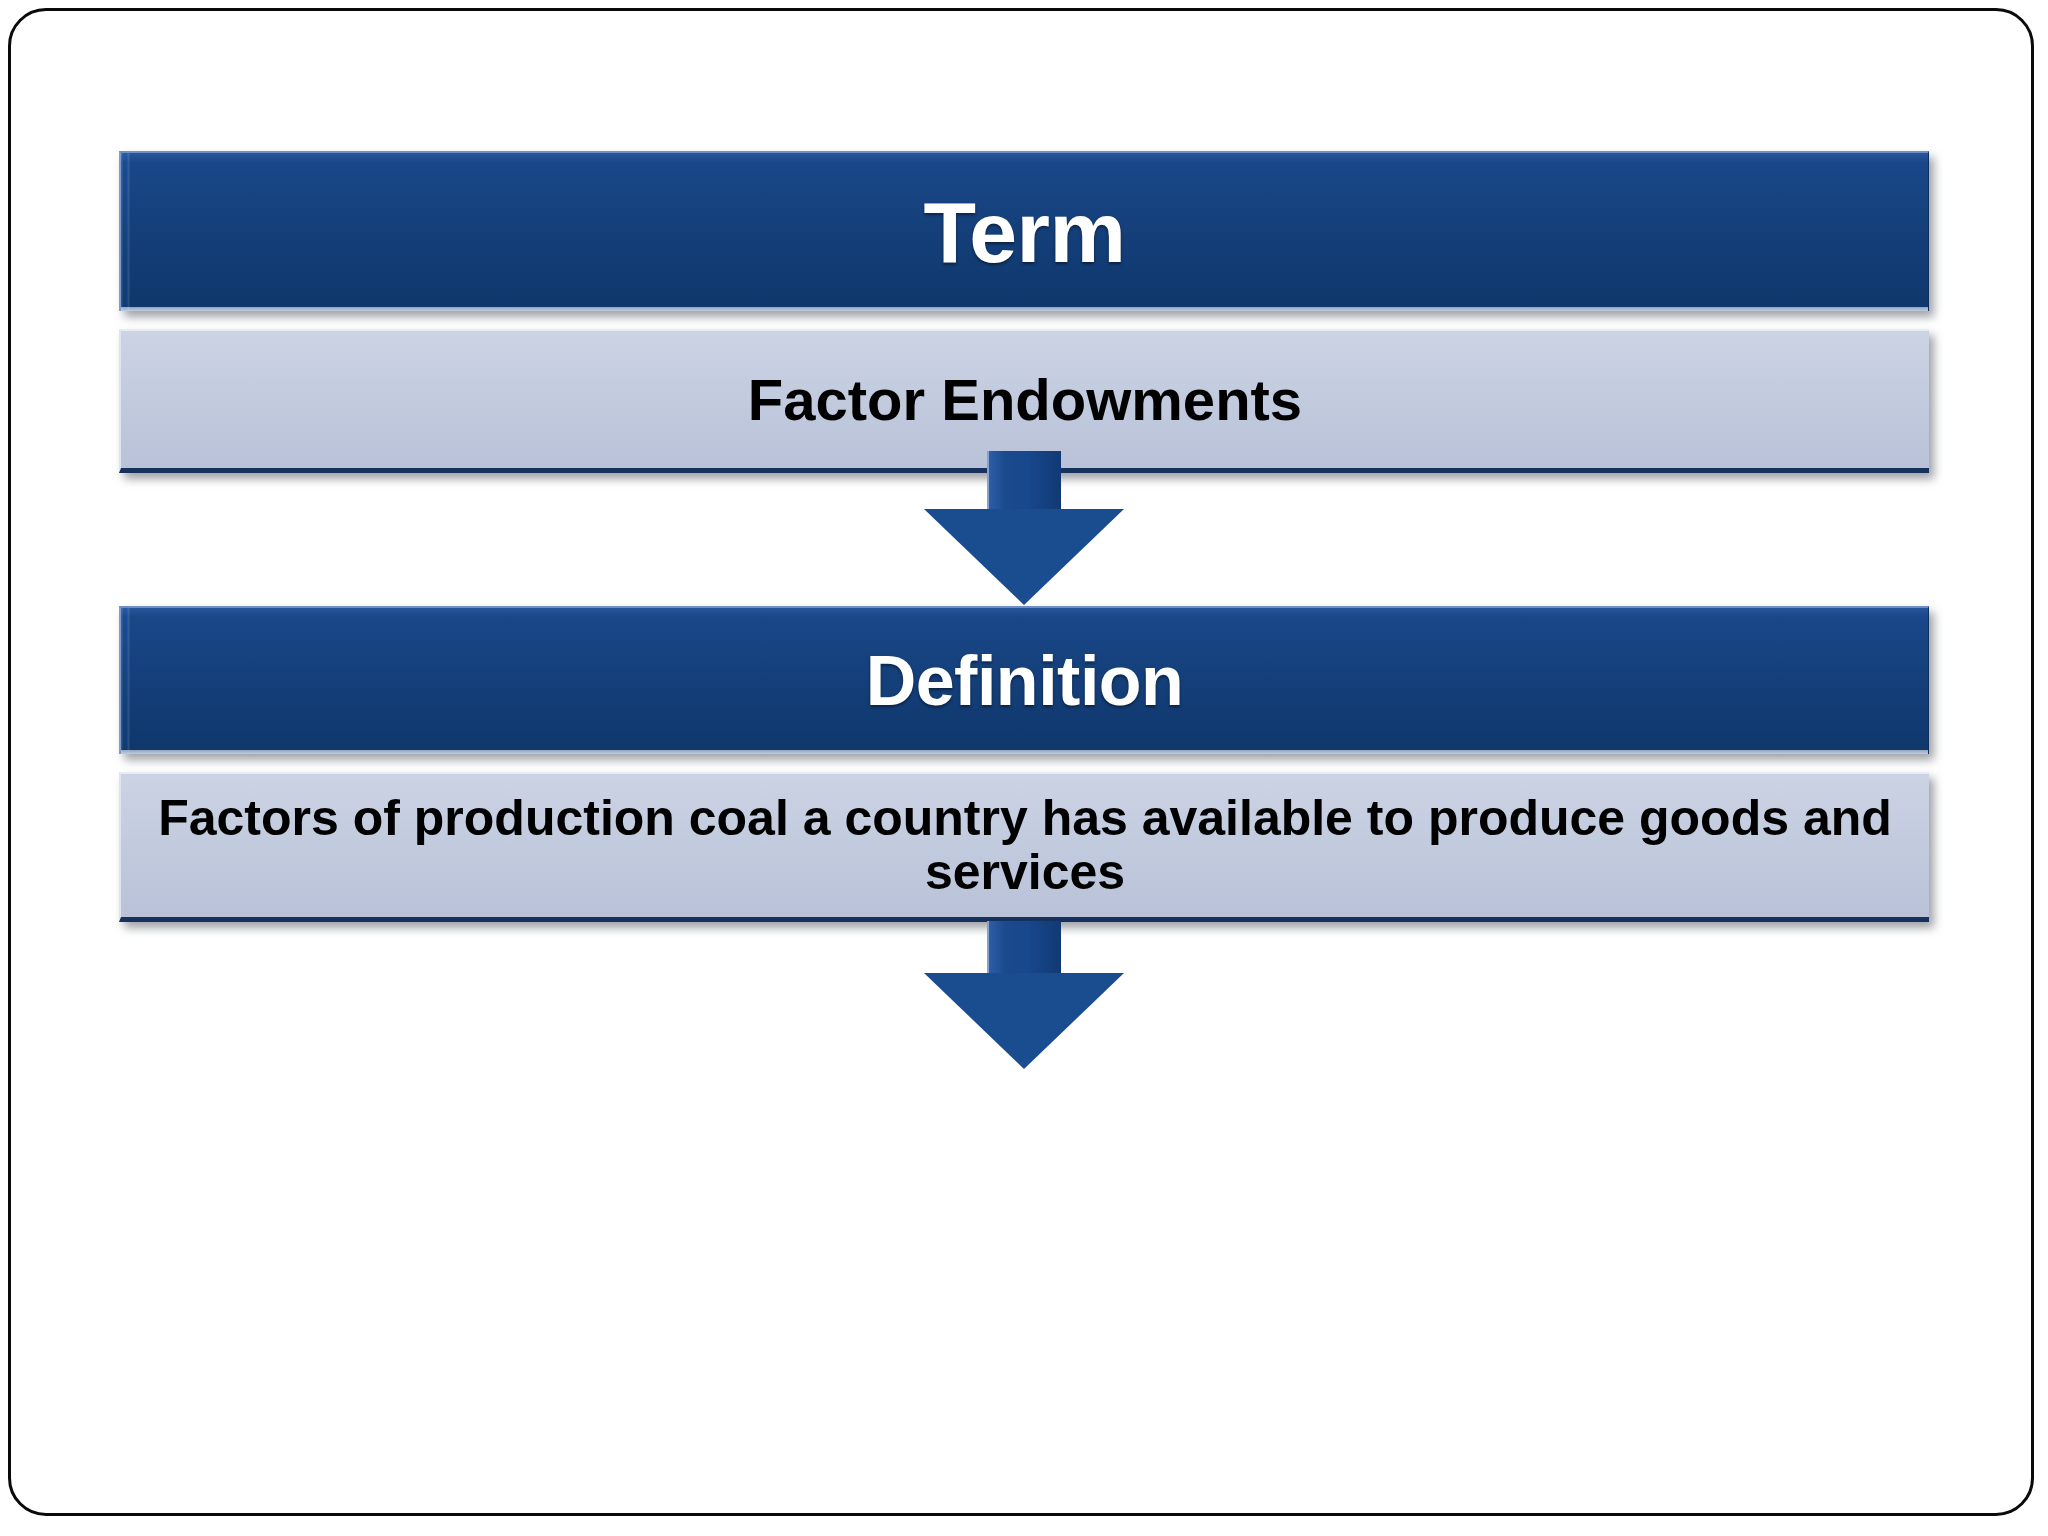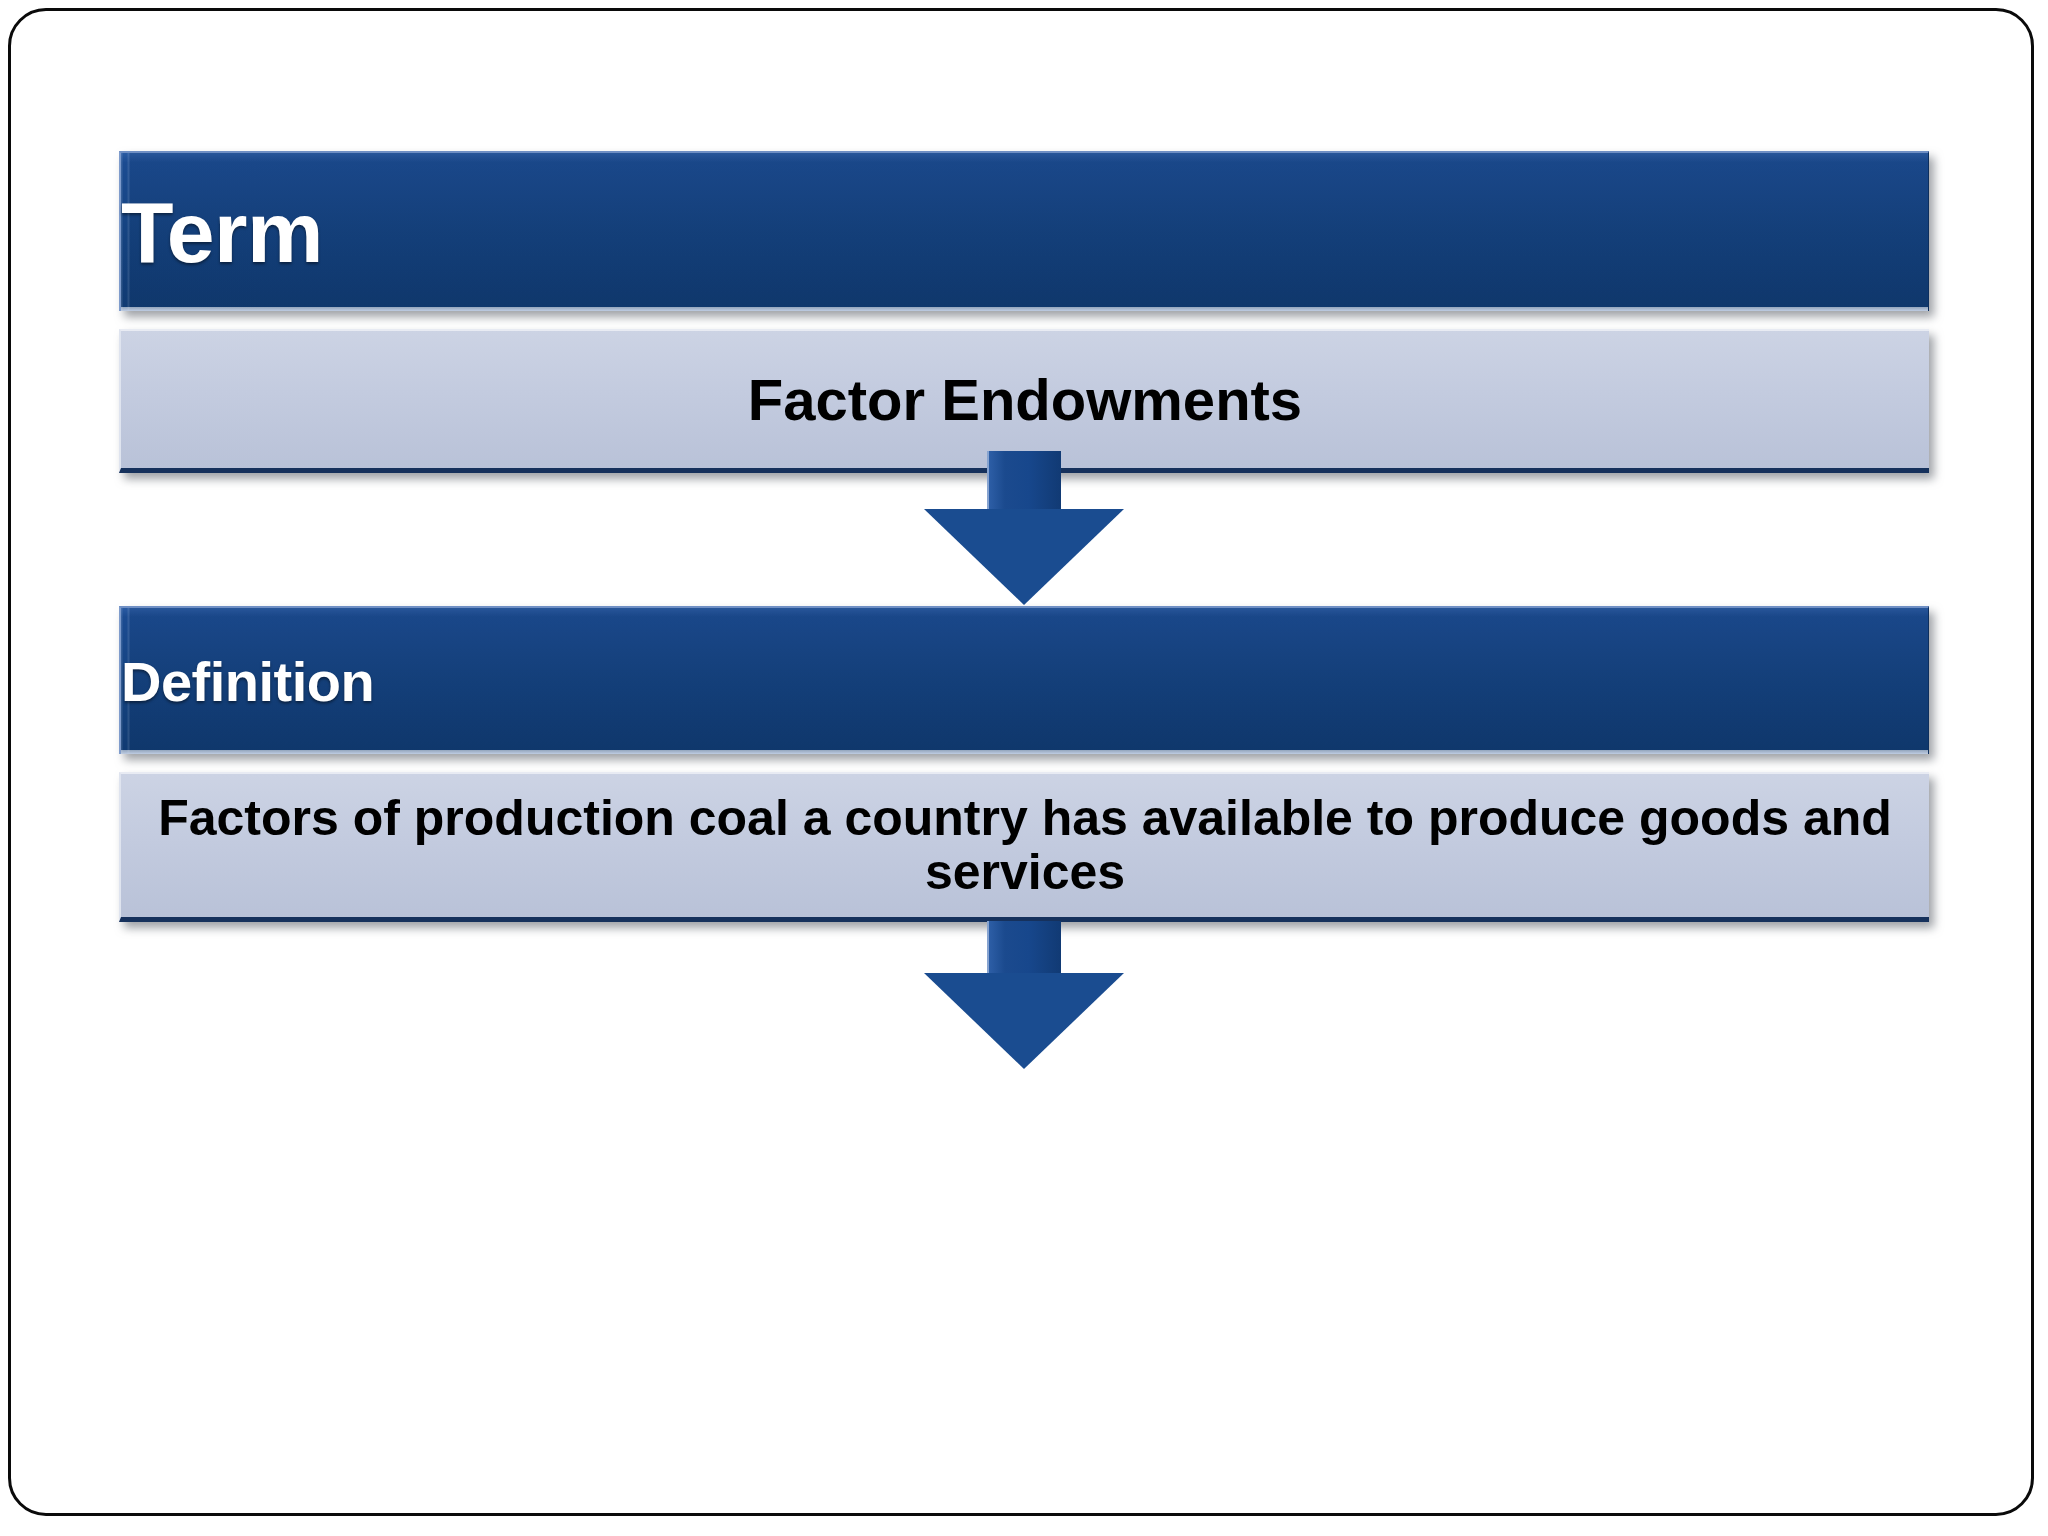--- a/index.html
+++ b/index.html
@@ -57,21 +57,21 @@
         rgba(0,0,0,0.06) 9px, rgba(0,0,0,0.06) 13px),
       linear-gradient(180deg,
         #2a5ba3 0%, #1b4b91 6%, #14427f 55%, #103a72 100%);
     border-top: 2px solid #6f8fc4;
     border-left: 2px solid #7f9ccc;
     border-right: 1px solid #0d2f5e;
     color: #ffffff;
     text-align: center;
     display: flex;
     align-items: center;
-    justify-content: flex-start;
+    justify-content: center;
     text-shadow: 0 2px 3px rgba(0,0,0,0.45);
     letter-spacing: -0.5px;
   }
   .card-header::after {
     content: "";
     position: absolute;
     left: 0; right: 0; bottom: 0;
     height: 4px;
     background: linear-gradient(180deg, rgba(255,255,255,0.55), rgba(200,212,232,0.95));
   }
@@ -89,21 +89,21 @@
     text-align: center;
     display: flex;
     align-items: center;
     justify-content: center;
     padding: 0 26px;
     margin-top: 18px;
   }
 
   
   .title-term  { font-size: 86px; font-weight: bold; }
-  .title-def   { font-size: 56px; font-weight: bold; }
+  .title-def   { font-size: 70px; font-weight: bold; }
   .title-rwe   { font-size: 86px; font-weight: bold; }
 
   .body-term { font-size: 58px; font-weight: bold; }
   .body-def  { font-size: 50px; font-weight: bold; line-height: 1.07; }
   .body-rwe  { font-size: 48px; font-weight: normal; }
 
   
   #card-term  { top: 0px; }
   #card-term  .card-header { height: 160px; }
   #card-term  .card-body   { height: 144px; }

